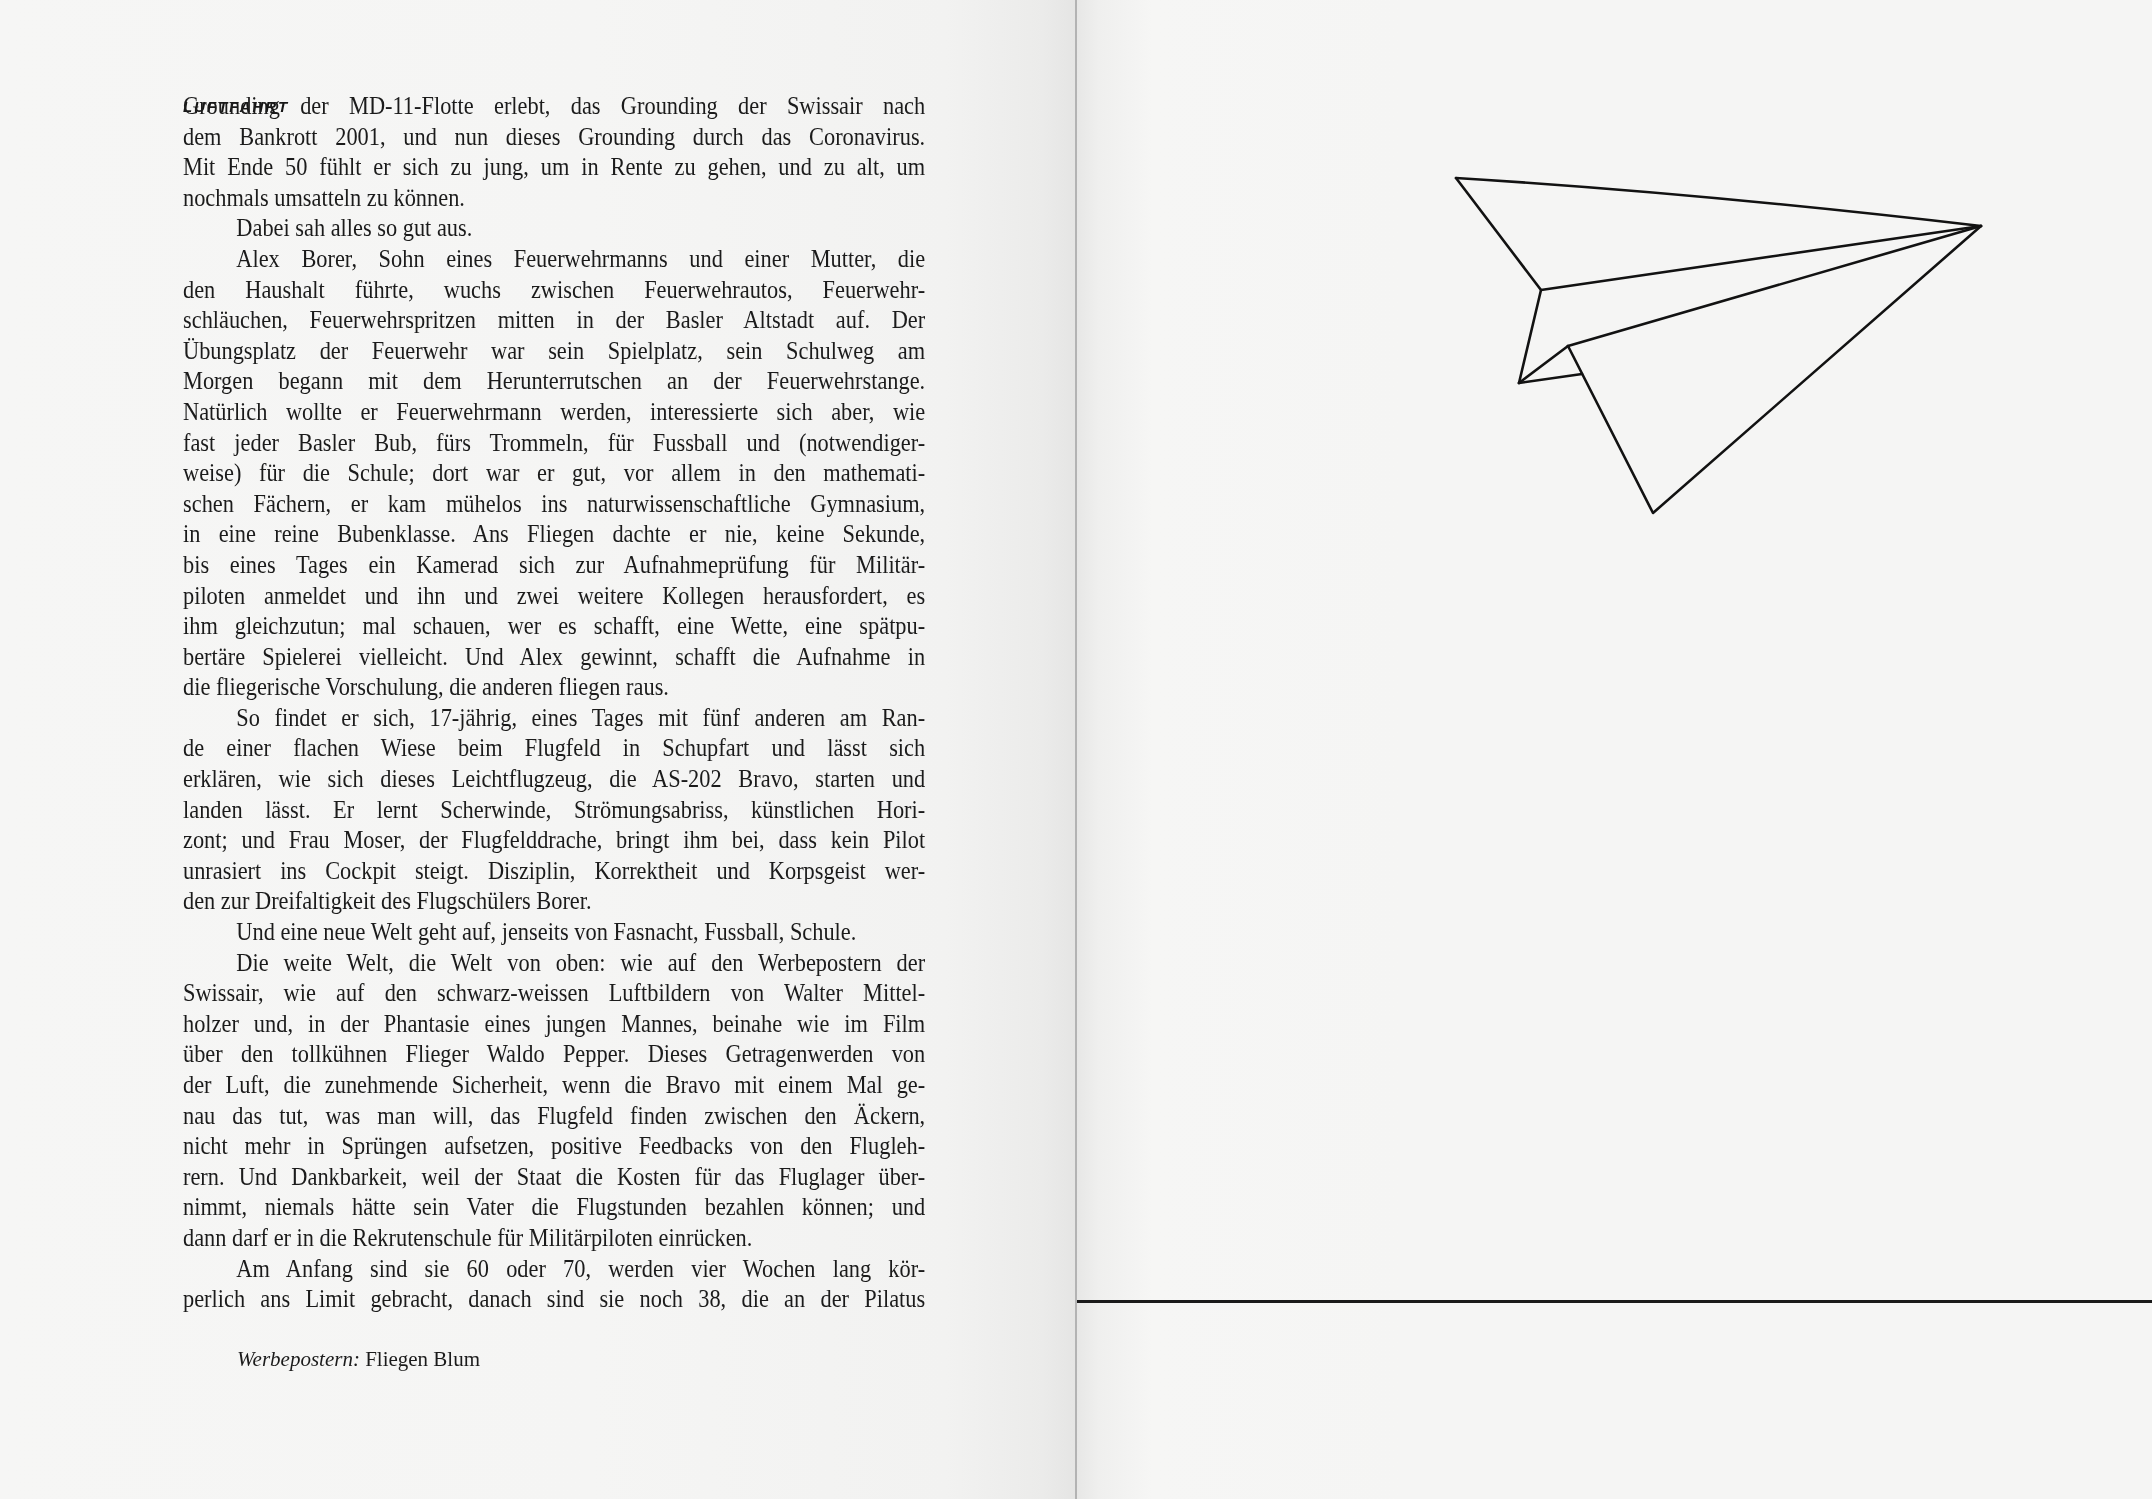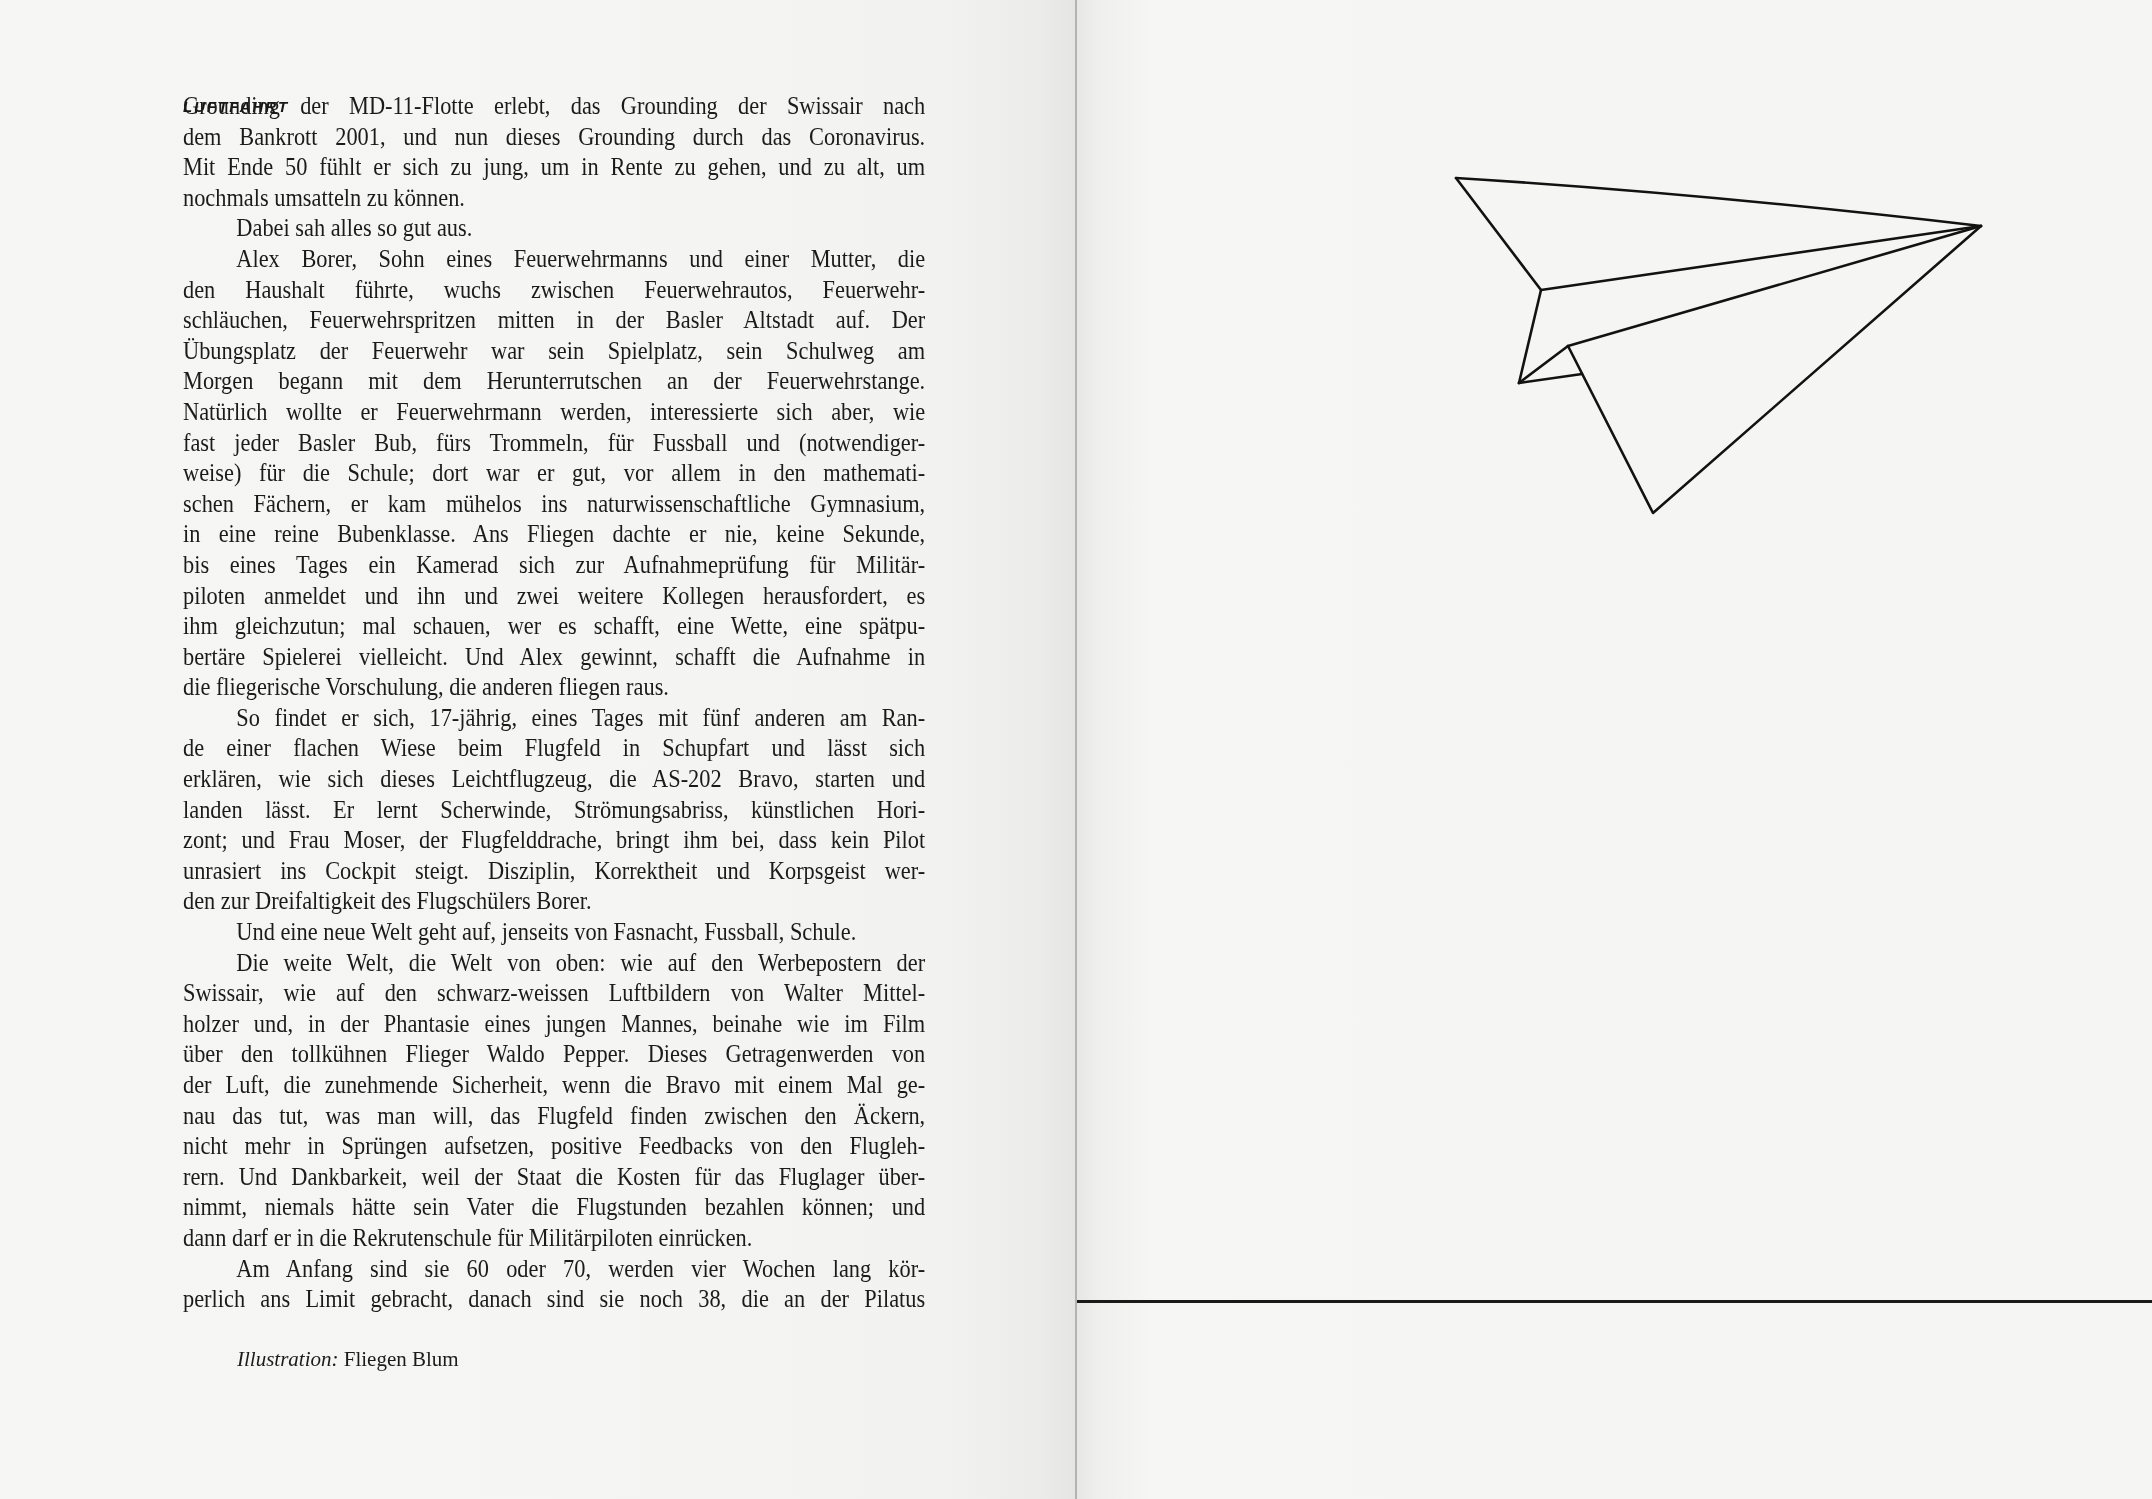--- a/index.html
+++ b/index.html
@@ -113,21 +113,21 @@
         <div class="line">der Luft, die zunehmende Sicherheit, wenn die Bravo mit einem Mal ge-</div>
         <div class="line">nau das tut, was man will, das Flugfeld finden zwischen den Äckern,</div>
         <div class="line">nicht mehr in Sprüngen aufsetzen, positive Feedbacks von den Flugleh-</div>
         <div class="line">rern. Und Dankbarkeit, weil der Staat die Kosten für das Fluglager über-</div>
         <div class="line">nimmt, niemals hätte sein Vater die Flugstunden bezahlen können; und</div>
         <div class="line end">dann darf er in die Rekrutenschule für Militärpiloten einrücken.</div>
         <div class="line indent">Am Anfang sind sie 60 oder 70, werden vier Wochen lang kör-</div>
         <div class="line">perlich ans Limit gebracht, danach sind sie noch 38, die an der Pilatus</div>
       </div>
     <div class="credit">
-      <span class="lab">Illustration:</span><span> Fliegen Blum</span>
+      <span class="lab">Werbepostern:</span><span> Fliegen Blum</span>
     </div>
   </div>
 
   <div class="fold-line"></div>
 
   <div class="right-page">
     <svg class="plane-svg" viewBox="1420 150 600 400" xmlns="http://www.w3.org/2000/svg">
       <path d="M1456,178 Q1700,193 1981,226"></path>
       <path d="M1456,178 L1541,290 L1519,383"></path>
       <path d="M1541,290 L1981,226"></path>

